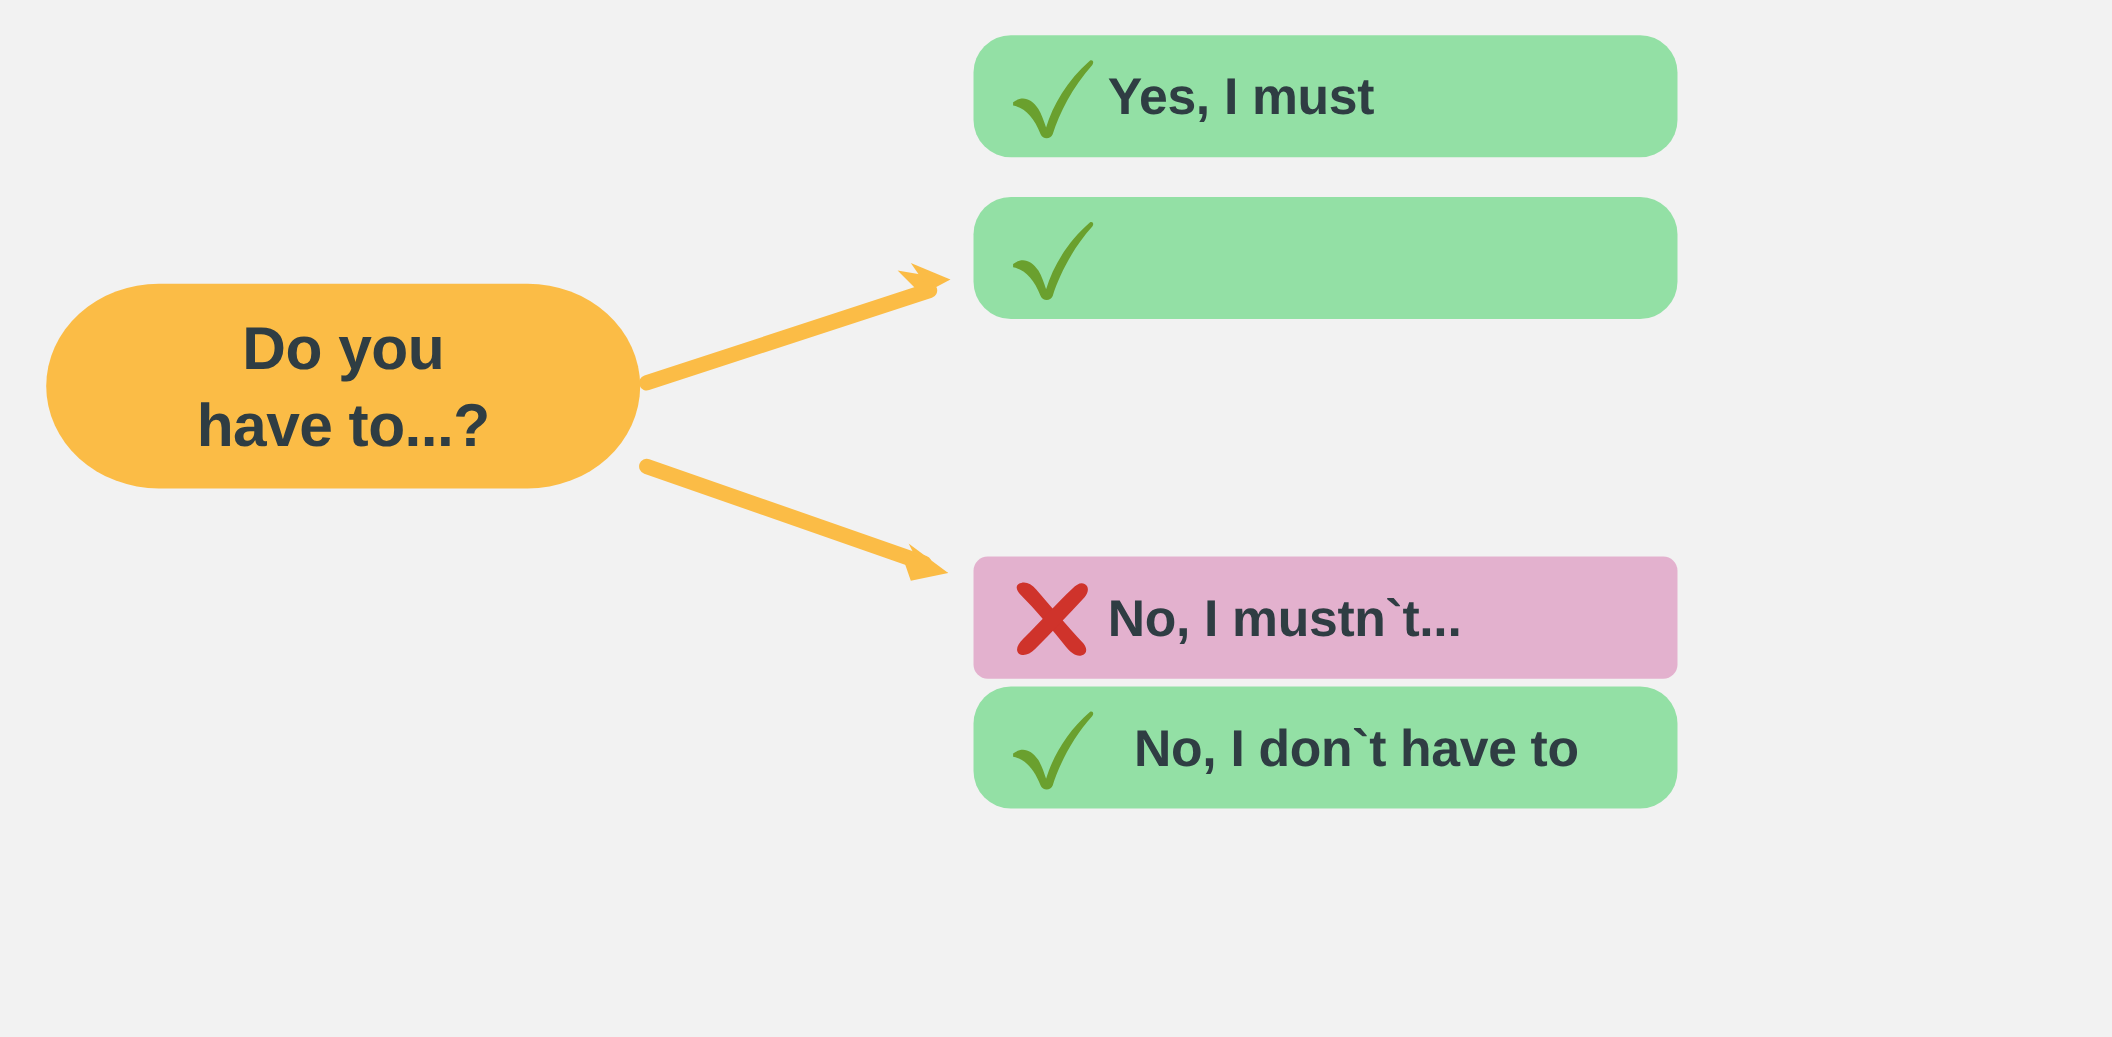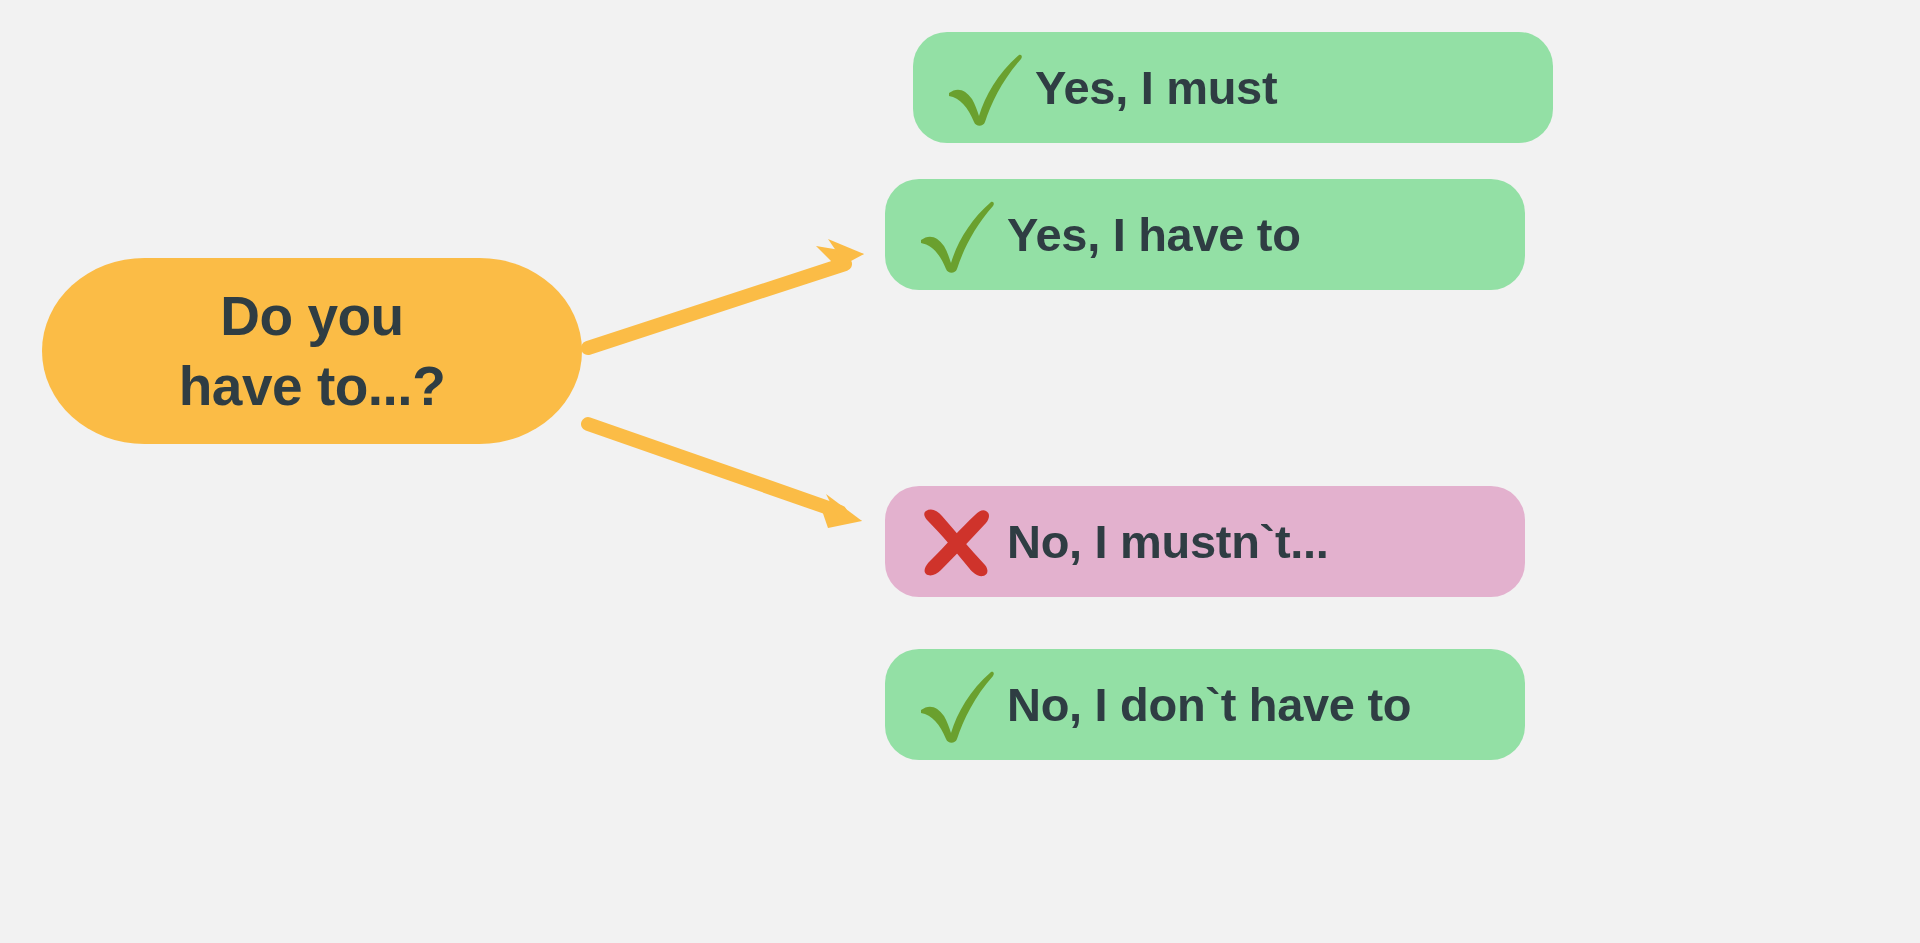--- a/index.html
+++ b/index.html
@@ -81,24 +81,24 @@
   .answer-label {
     color: #2f3d43;
     font-size: 47px;
     font-weight: bold;
     letter-spacing: -0.3px;
     white-space: nowrap;
     margin-left: 4px;
   }
 
   
-  .pill-0 { top: 32px; margin-left: 28px; }
+  .pill-0 { top: 32px; }
   .pill-1 { top: 179px; }
-  .pill-2 { top: 486px; }
-  .pill-3 { top: 649px; }
+  .pill-2 { top: 506px; border-radius: 13px; }
+  .pill-3 { top: 624px; gap: 24px; }
 </style>
 </head>
 <body>
 
 <div id="canvas">
 
   <svg id="arrows" viewBox="0 0 1920 943" width="1920" height="943" xmlns="http://www.w3.org/2000/svg">
 
     <g>
       <path d="M 588 348 L 845 264" stroke="#fbbc46" stroke-width="14" stroke-linecap="round" fill="none"></path>
@@ -126,21 +126,20 @@
     </span>
     <span class="answer-label">Yes, I must</span>
   </div>
 
   <div class="answer-pill green pill-1">
     <span class="mark">
       <svg width="84" height="78" viewBox="0 0 84 78" xmlns="http://www.w3.org/2000/svg">
         <path d="M6 44 C14 38 22 40 29 50 C32 55 34 61 36 67 C42 47 55 24 76 6 C78 5 80 7 78 10 C60 30 48 54 42 73 C40 78 33 78 31 73 C25 58 17 49 6 47 Z" fill="#6aa02e"></path>
       </svg>
     </span>
-    <span class="answer-label">Yes, I have to</span>
   </div>
 
   <div class="answer-pill pink pill-2">
     <span class="mark">
       <svg width="84" height="78" viewBox="0 0 84 78" xmlns="http://www.w3.org/2000/svg">
         <path d="M11 8 C16 5 22 7 27 13 C40 28 54 45 70 62 C74 67 73 72 68 73 C63 74 58 70 54 65 C41 49 27 32 13 18 C9 14 8 10 11 8 Z" fill="#cf332b"></path>
         <path d="M71 8 C75 10 75 15 71 20 C56 36 41 52 26 67 C21 72 15 74 11 71 C8 68 10 63 15 58 C31 42 46 25 60 12 C64 8 68 6 71 8 Z" fill="#cf332b"></path>
       </svg>
     </span>
     <span class="answer-label">No, I mustn`t...</span>

